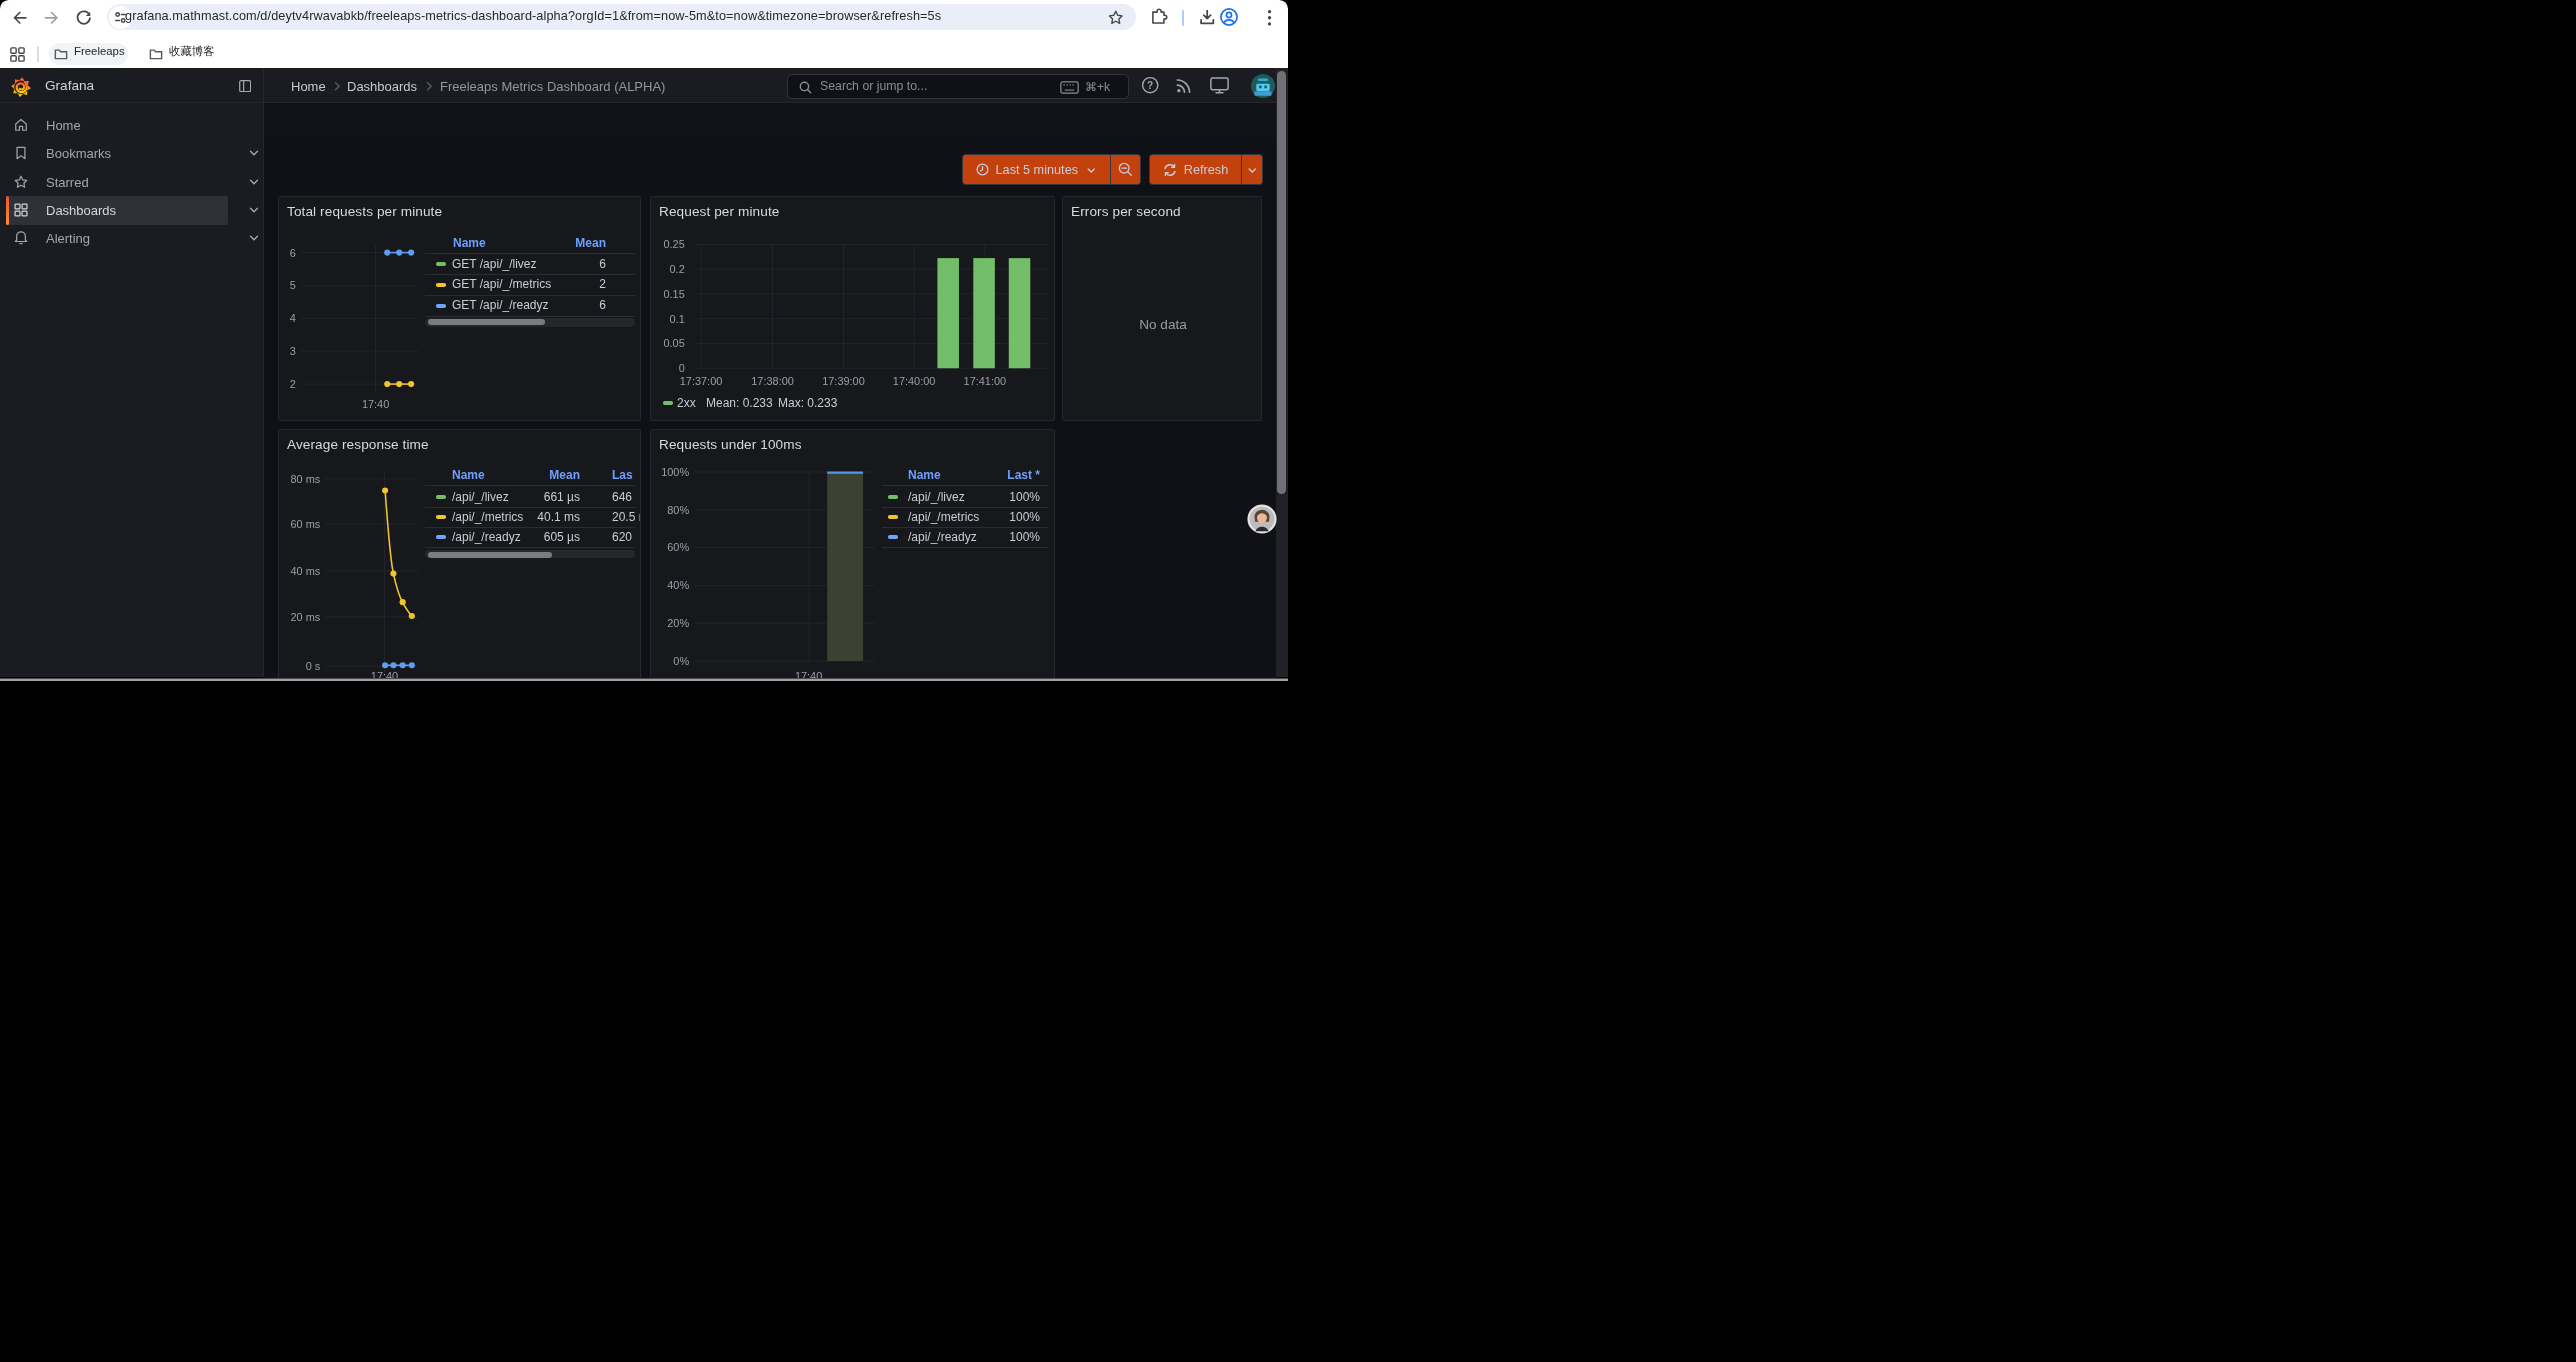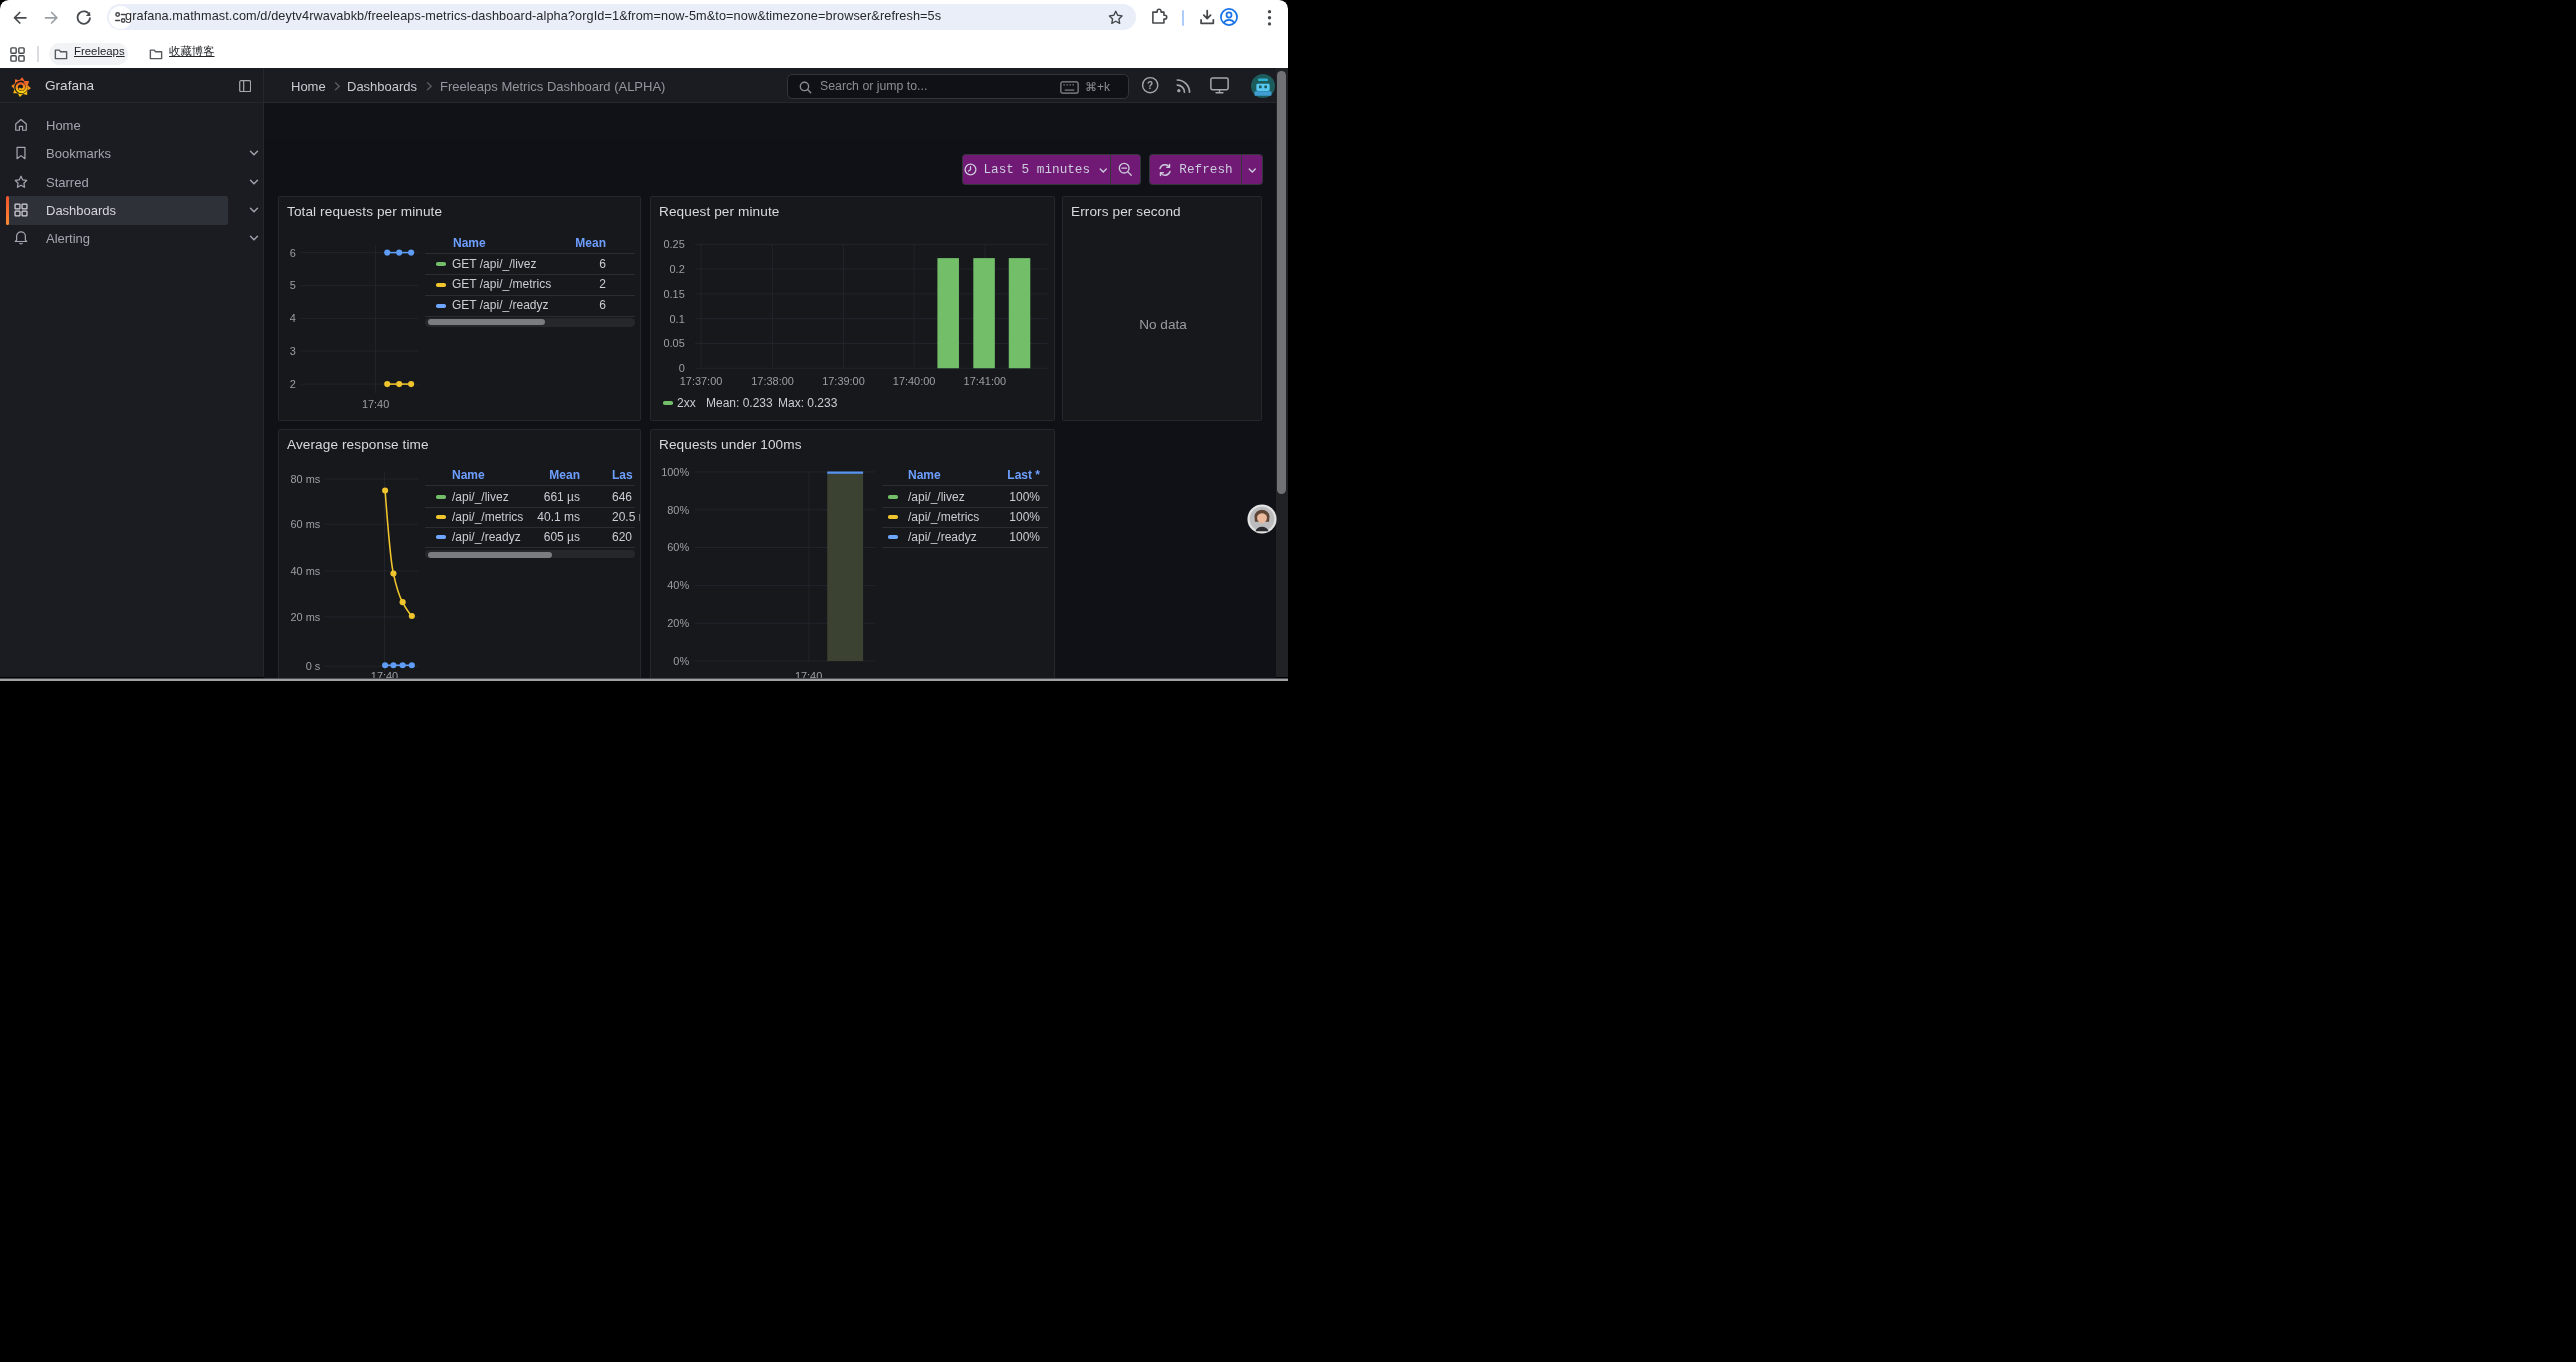--- a/index.html
+++ b/index.html
@@ -10,35 +10,35 @@
   #chrome { position:absolute; left:0; top:0; width:1288px; height:68px; background:#fff;
     border-radius:8.8px 8.8px 0 0; }
   .cicon { position:absolute; }
   #urlpill { position:absolute; left:107px; top:4.2px; width:1029px; height:26px;
     background:#e9eef8; border-radius:13px; }
   #urlpill .circ { position:absolute; left:2.2px; top:1.7px; width:23px; height:23px;
     background:#fff; border-radius:50%; }
   #urltxt { position:absolute; left:18px; top:5.3px; font-size:12.7px; color:#27282b;
     letter-spacing:0.1px; white-space:nowrap; }
   .bkm { position:absolute; top:44px; height:14px; display:flex; align-items:center;
-    font-size:11.4px; color:#24262a;text-decoration:underline; }
+    font-size:11.4px; color:#24262a; }
   
   #app { position:absolute; left:0; top:68px; width:1288px; height:609px;
     background:#111217; color:#ccccdc; }
   #header { position:absolute; left:0; top:0; width:1288px; height:35px;
     background:#1b1c21; border-bottom:0.9px solid #26272e; }
   #sidebar { position:absolute; left:0; top:35px; width:263px; height:574px;
     background:#1b1c21; }
   .vline { position:absolute; left:263px; top:0; width:0.9px; height:609px; background:#26272e; }
   #subheader { position:absolute; left:264px; top:35px; width:1024px; height:36px;
     background:#1b1c21; border-bottom:0.9px solid #26272e; }
   #canvas { position:absolute; left:264px; top:71px; width:1012px; height:539px;
     background:#101116; overflow:hidden; }
-  .tseg { position:absolute; height:31px; background:#701a75; border:0.9px solid #34363c;
-    display:flex; align-items:center; justify-content:center; font-size:12.7px; color:#ccccdc;font-family:Liberation Mono, monospace; }
+  .tseg { position:absolute; height:31px; background:#c2410c; border:0.9px solid #34363c;
+    display:flex; align-items:center; justify-content:center; font-size:12.7px; color:#ccccdc; }
   .cellv { position:absolute; transform:translateY(-50%); font-size:12px; color:#cbccd4; white-space:nowrap; }
   .axtxt { font-size:12.5px; fill:#9d9fa6; font-family:"Liberation Sans",sans-serif; }
   .crumb { font-size:13px; }
   .mitem { position:absolute; left:0; width:263px; height:28px; }
   .mtext { position:absolute; left:46px; top:50%; transform:translateY(-50%);
     font-size:13px; color:#a4a5b0; }
   .micon { position:absolute; left:14px; top:50%; transform:translateY(-50%); width:14px; height:14px; }
   .mchev { position:absolute; left:247px; top:50%; transform:translateY(-50%); width:14px; height:14px; }
   
   .panel { position:absolute; background:#16181c; border:0.9px solid #25272c; border-radius:1.8px; }

